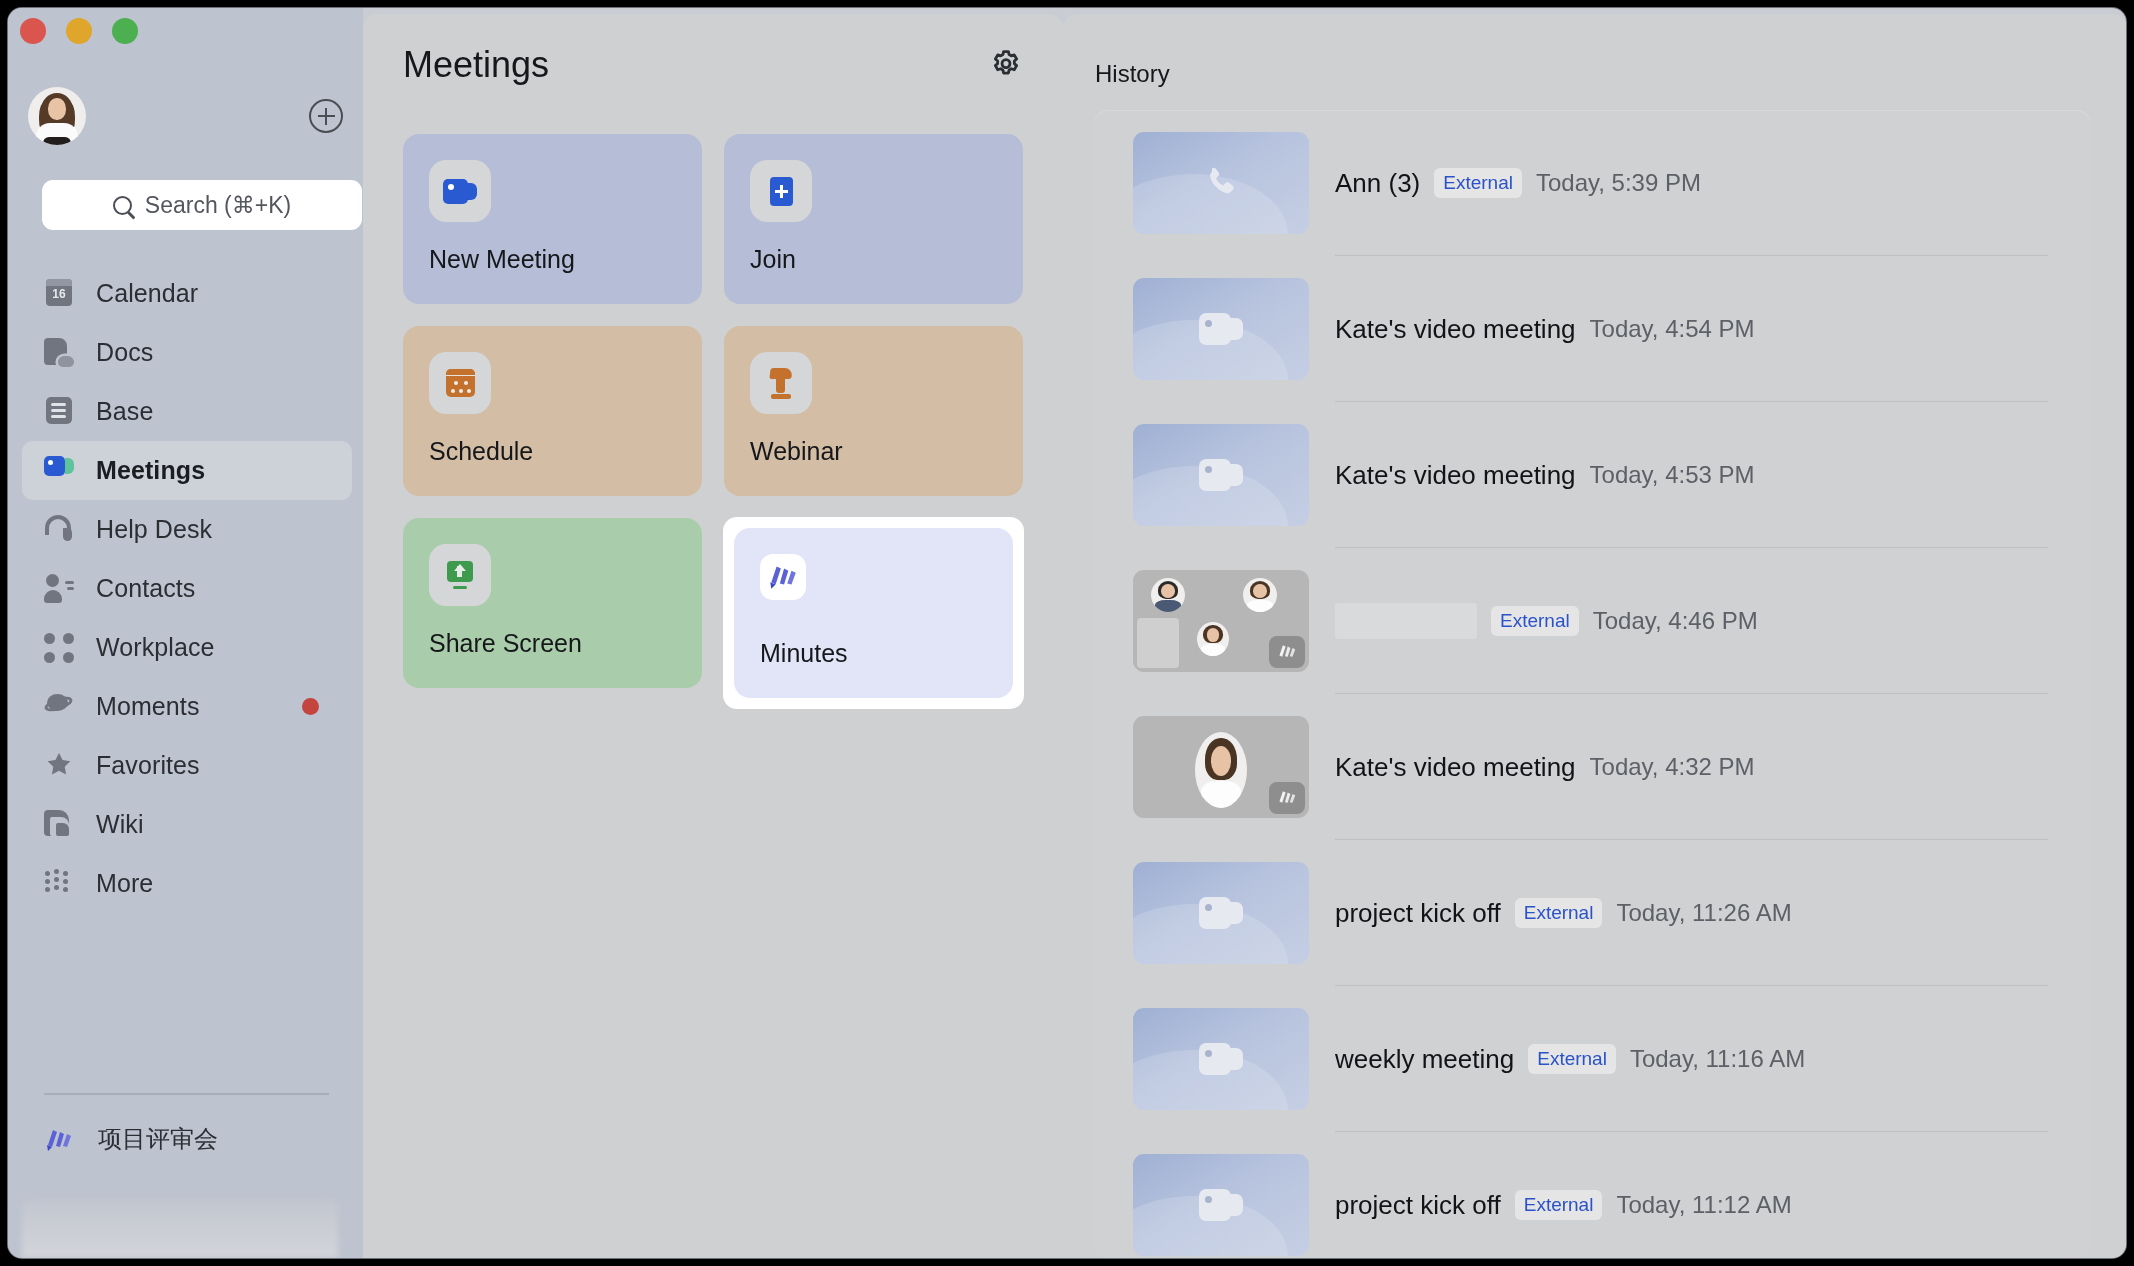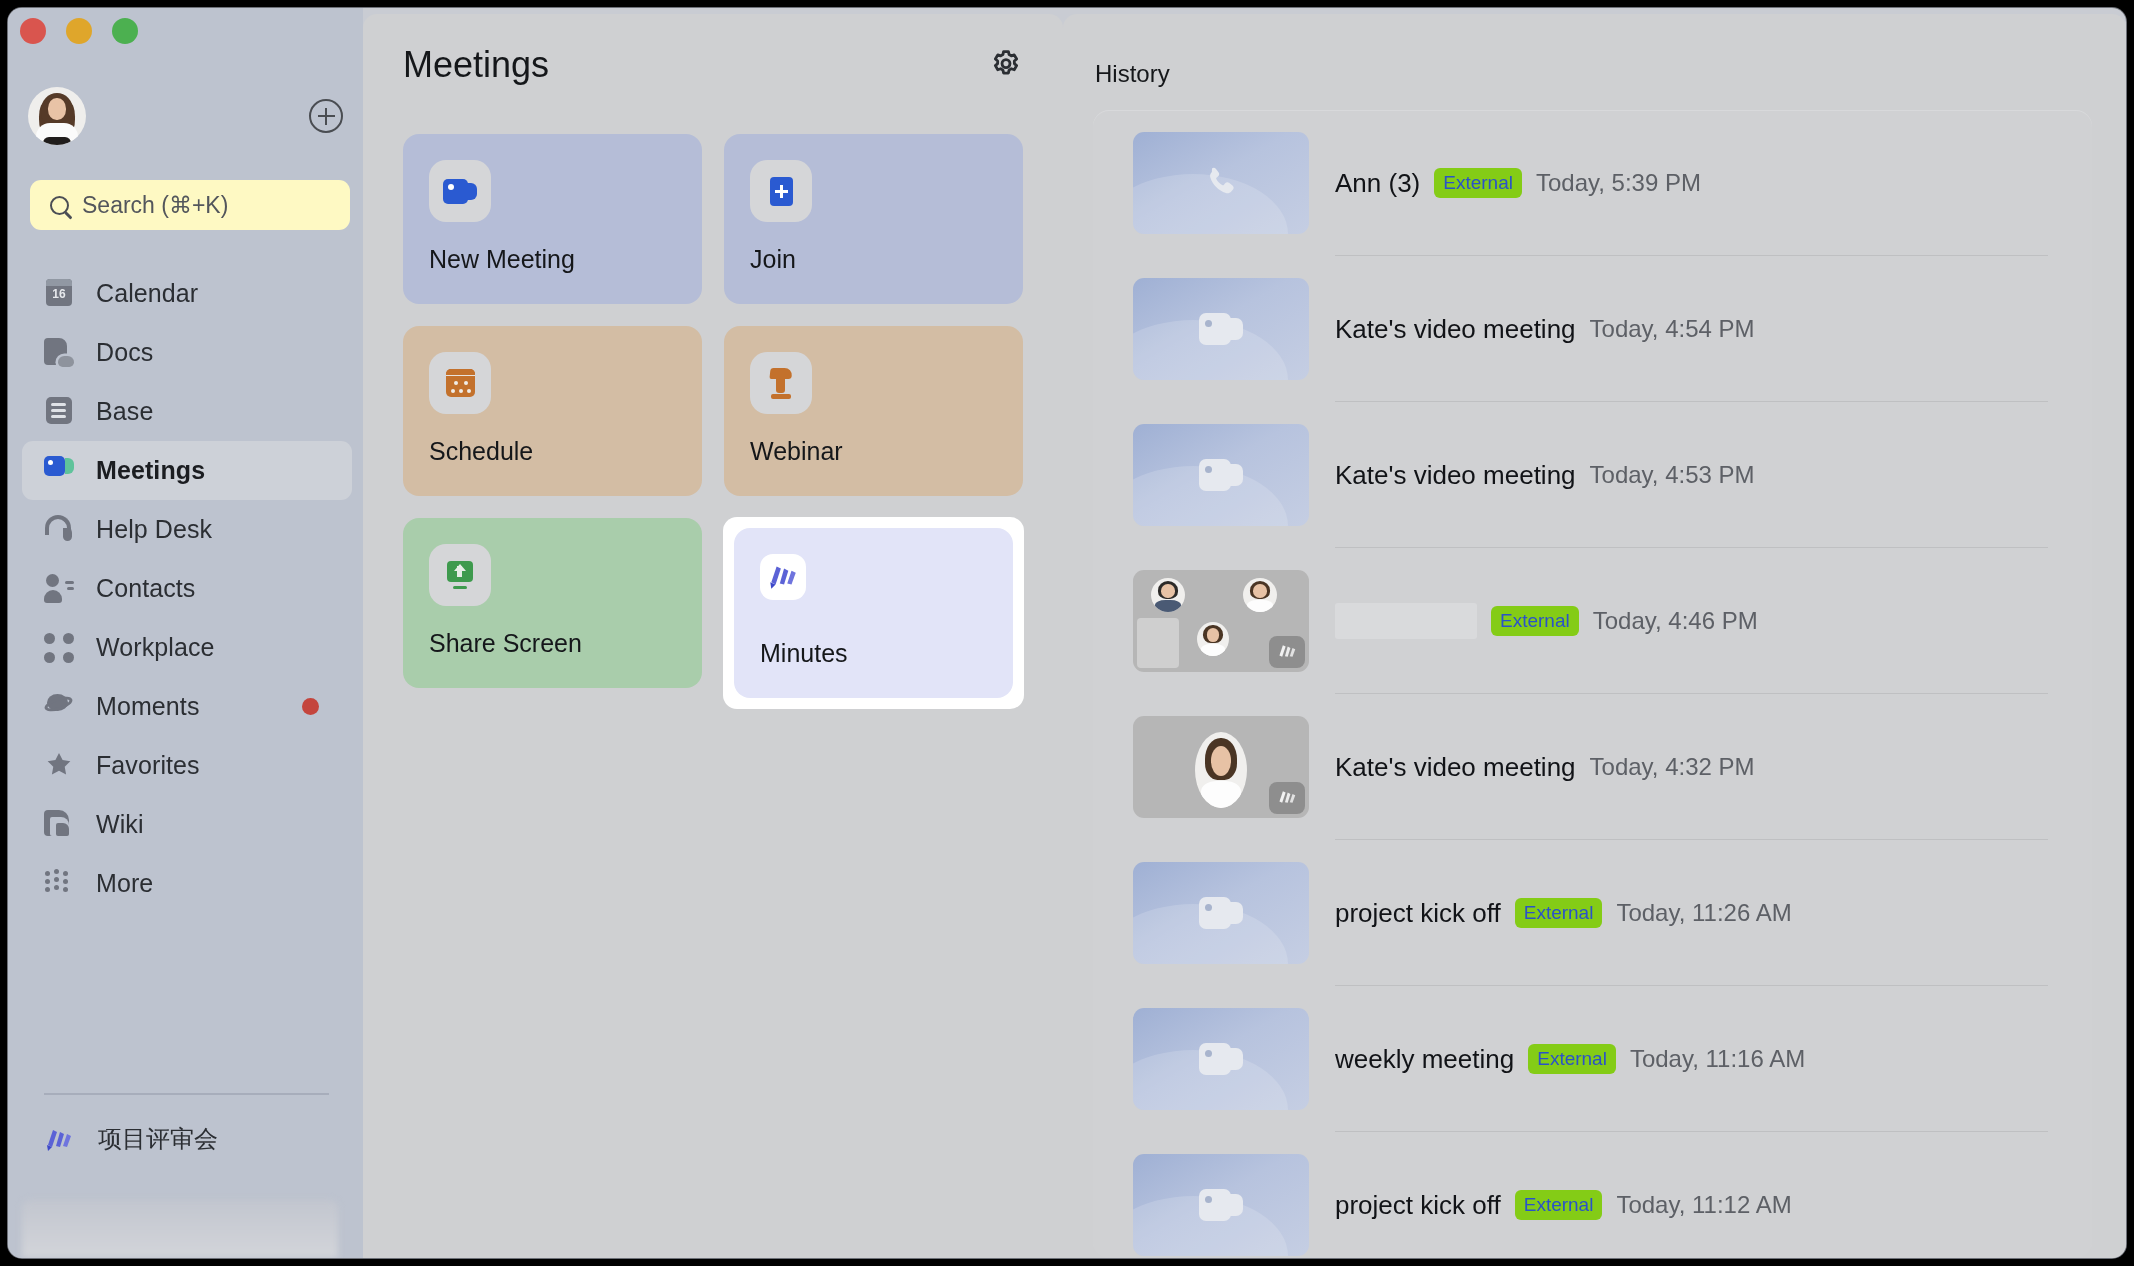--- a/index.html
+++ b/index.html
@@ -81,26 +81,26 @@
     display: flex; align-items: center; justify-content: center;
     position: relative;
   }
   #add-button::before, #add-button::after {
     content: ""; position: absolute; background: #4a4d52;
   }
   #add-button::before { width: 17px; height: 2.4px; }
   #add-button::after { width: 2.4px; height: 17px; }
 
   #search-box {
-    position: absolute; left: 22px; top: 172px;
+    position: absolute; left: 34px; top: 172px;
     width: 320px; height: 50px;
-    background: #fef9c3;
+    background: #ffffff;
     border-radius: 11px;
     display: flex; align-items: center;
-    gap: 13px; padding: 0 20px;
+    gap: 13px; padding: 0 20px; justify-content: center;
   }
   #search-box .magnifier {
     width: 19px; height: 19px; border: 2.5px solid #4b4e55;
     border-radius: 50%; position: relative; flex: 0 0 19px;
   }
   #search-box .magnifier::after {
     content: ""; position: absolute; right: -6px; bottom: -4px;
     width: 9px; height: 2.5px; background: #4b4e55;
     transform: rotate(45deg); border-radius: 2px;
   }
@@ -350,21 +350,21 @@
   }
   .history-line {
     display: flex; align-items: center; gap: 14px;
     padding-right: 44px;
   }
   .history-name { font-size: 26px; color: #111317; white-space: nowrap; }
   .history-name.redacted {
     width: 142px; height: 36px; background: #d9dadc; border-radius: 3px;
   }
   .badge-external {
-    background: #84cc16; color: #2a52c9;
+    background: #e5e5e5; color: #2a52c9;
     font-size: 19px; padding: 4px 9px; border-radius: 6px;
     white-space: nowrap;
   }
   .history-time { font-size: 24px; color: #5d6066; white-space: nowrap; }
   .history-sep {
     position: absolute; left: 0; right: 44px; bottom: 0;
     height: 1.5px; background: #bfc0c2;
   }
 </style>
 </head>

